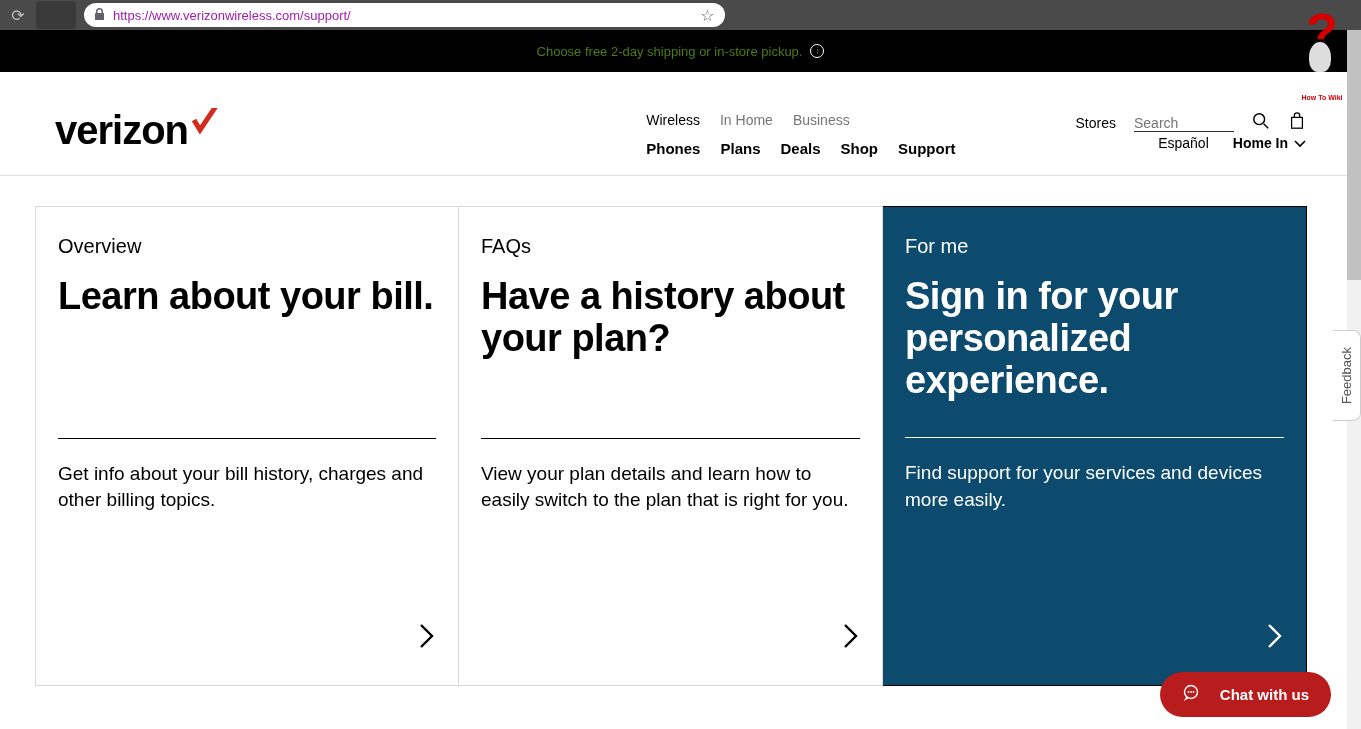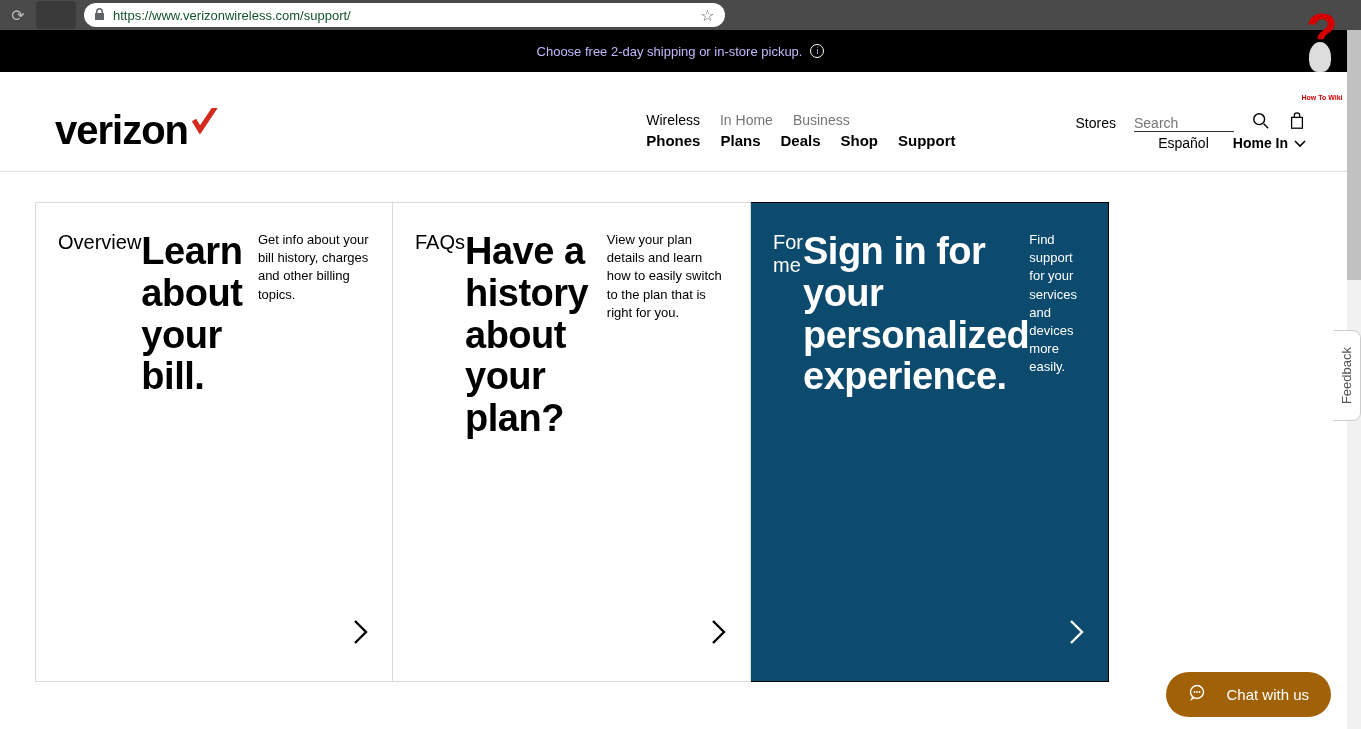--- a/index.html
+++ b/index.html
@@ -4,72 +4,72 @@
 <style>
 * { margin: 0; padding: 0; box-sizing: border-box; }
 body { font-family: -apple-system, BlinkMacSystemFont, "Segoe UI", Helvetica, Arial, sans-serif; background: #fff; width: 1361px; height: 729px; overflow: hidden; position: relative; }
 
 
 .browser-chrome { background: #4a4a4a; height: 30px; display: flex; align-items: center; padding: 0 8px; gap: 8px; }
 .refresh-btn { color: #bbb; font-size: 16px; width: 20px; text-align: center; }
 .totoro { width: 40px; height: 28px; background: #3a3a3a; border-radius: 4px; }
 .addr-bar { flex: 1; max-width: 980px; background: #fff; border-radius: 14px; height: 24px; display: flex; align-items: center; padding: 0 10px; gap: 8px; }
 .lock-icon { color: #5f6368; font-size: 12px; }
-.url { color: #14532d; font-size: 13px; flex: 1; }
+.url { color: #a21caf; font-size: 13px; flex: 1; }
 .star-icon { color: #5f6368; font-size: 16px; }
 .after-chrome { flex: 1; }
 
 
-.promo-banner { background: #000; height: 42px; display: flex; align-items: center; justify-content: center; color: #c4b5fd; font-size: 13px; gap: 8px; }
+.promo-banner { background: #000; height: 42px; display: flex; align-items: center; justify-content: center; color: #4d7c0f; font-size: 13px; gap: 8px; }
 .info-icon { width: 14px; height: 14px; border: 1px solid #fff; border-radius: 50%; display: inline-flex; align-items: center; justify-content: center; font-size: 9px; }
 
 
 .site-header { background: #fff; padding: 36px 55px 18px; display: flex; align-items: flex-start; border-bottom: 1px solid #e0e0e0; }
 .logo-wrap { display: flex; align-items: flex-start; }
 .logo-text { font-size: 40px; font-weight: 800; color: #000; letter-spacing: -1px; }
 .logo-check { display: inline-block; margin-left: 2px; }
-.nav-area { margin-left: auto; display: flex; flex-direction: column; gap: 4px; padding-top: 4px; }
+.nav-area { margin-left: auto; display: flex; flex-direction: column; gap: 12px; padding-top: 4px; }
 .nav-row { display: flex; align-items: center; gap: 20px; }
 .nav-top-link { font-size: 14px; color: #747676; cursor: pointer; }
 .nav-top-link.active { color: #000; }
 .nav-bottom-link { font-size: 15px; font-weight: 700; color: #000; cursor: pointer; }
 .util-area { margin-left: 120px; display: flex; flex-direction: column; padding-top: 4px; }
 .util-row1 { display: flex; align-items: center; gap: 18px; }
 .stores-link { font-size: 14px; color: #000; cursor: pointer; }
 .search-wrap { display: flex; align-items: center; border-bottom: 1px solid #333; width: 100px; }
 .search-input { border: none; outline: none; font-size: 14px; width: 80px; color: #747676; background: transparent; }
 .search-icon-svg { width: 18px; height: 18px; }
 .cart-icon-svg { width: 18px; height: 18px; }
 .util-row2 { display: flex; align-items: center; gap: 24px; justify-content: flex-end; }
 .espanol-link { font-size: 14px; color: #000; cursor: pointer; }
 .signin-wrap { display: flex; align-items: center; gap: 6px; cursor: pointer; }
 .signin-text { font-size: 14px; font-weight: 700; color: #000; }
 
 
 .cards-wrap { padding: 30px 35px 0; display: flex; gap: 0; }
-.card { border: 1px solid #d8dada; padding: 28px 22px 20px; width: 358px; height: 480px; position: relative; display: flex; flex-direction: row; }
+.card { border: 1px solid #d8dada; padding: 28px 22px 20px; width: 424px; height: 480px; position: relative; display: flex; flex-direction: column; }
 .card + .card { border-left: none; }
 .card.dark { background: #0c4a6e; color: #fff; border-color: #000; }
 .card-eyebrow { font-size: 20px; font-weight: 400; margin-bottom: 18px; }
 .card-title { font-size: 38px; font-weight: 800; line-height: 1.1; letter-spacing: -0.5px; }
 .card-divider { border: none; border-top: 1px solid #000; margin: 34px 0 22px; }
 .card.dark .card-divider { border-top-color: #fff; }
-.card-body { font-size: 13px; line-height: 1.4; }
+.card-body { font-size: 19px; line-height: 1.4; }
 .card-arrow { position: absolute; right: 22px; bottom: 28px; font-size: 28px; cursor: pointer; }
 .card.dark .card-arrow { color: #fff; }
 .card .flex-spacer { flex: 1; }
 .card.left .card-title-spacer { height: 86px; }
 .card.mid .card-title-spacer { height: 44px; }
 .card.dark .card-title-spacer { height: 2px; }
 
 
 .feedback-tab { position: absolute; right: 0; top: 330px; background: #fff; border: 1px solid #ccc; border-right: none; border-radius: 8px 0 0 8px; padding: 16px 6px; writing-mode: vertical-rl; transform: rotate(180deg); font-size: 13px; color: #555; cursor: pointer; }
 
 
-.chat-widget { position: absolute; right: 30px; bottom: 12px; background: #a16207; color: #fff; border-radius: 24px; padding: 12px 22px; display: flex; align-items: center; gap: 20px; font-size: 15px; font-weight: 400; cursor: pointer; }
+.chat-widget { position: absolute; right: 30px; bottom: 12px; background: #b91c1c; color: #fff; border-radius: 24px; padding: 12px 22px; display: flex; align-items: center; gap: 20px; font-size: 15px; font-weight: 700; cursor: pointer; }
 
 
 .htw-mark { position: absolute; right: 14px; top: 12px; width: 50px; text-align: center; }
 .htw-q { font-size: 52px; color: #d40000; font-weight: 900; line-height: 0.8; position: relative; }
 .htw-figure { position: absolute; top: 30px; left: 12px; width: 22px; height: 30px; background: #ddd; border-radius: 50% 50% 40% 40%; }
 .htw-label { font-size: 7px; color: #d40000; font-weight: 700; margin-top: 40px; }
 
 
 .scrollbar { position: absolute; right: 0; top: 30px; width: 14px; height: 699px; background: #f1f1f1; }
 .scrollbar-thumb { position: absolute; right: 0; top: 30px; width: 14px; height: 250px; background: #c1c1c1; }

